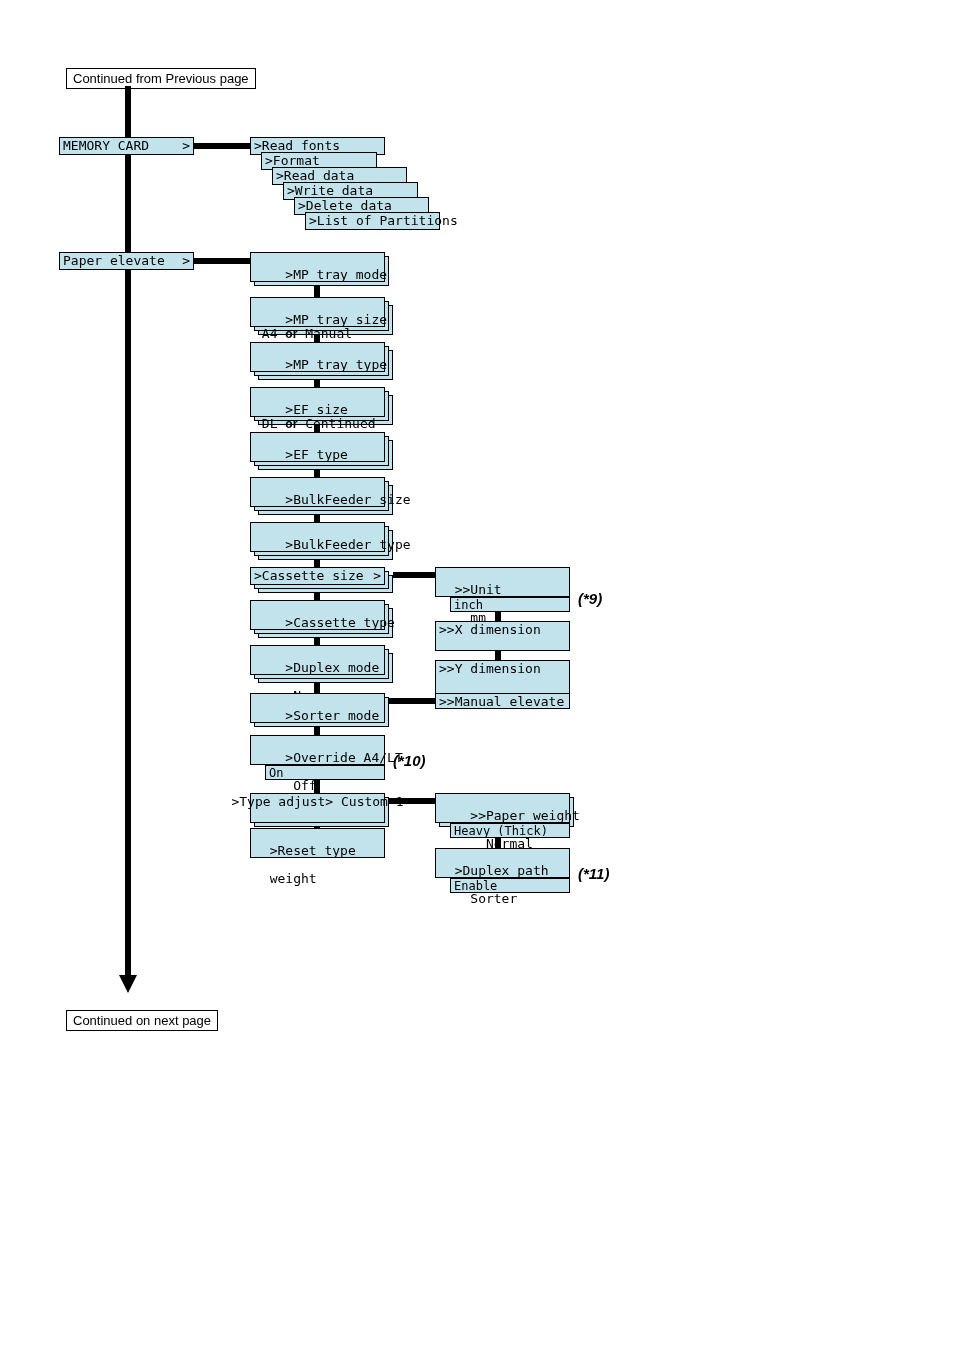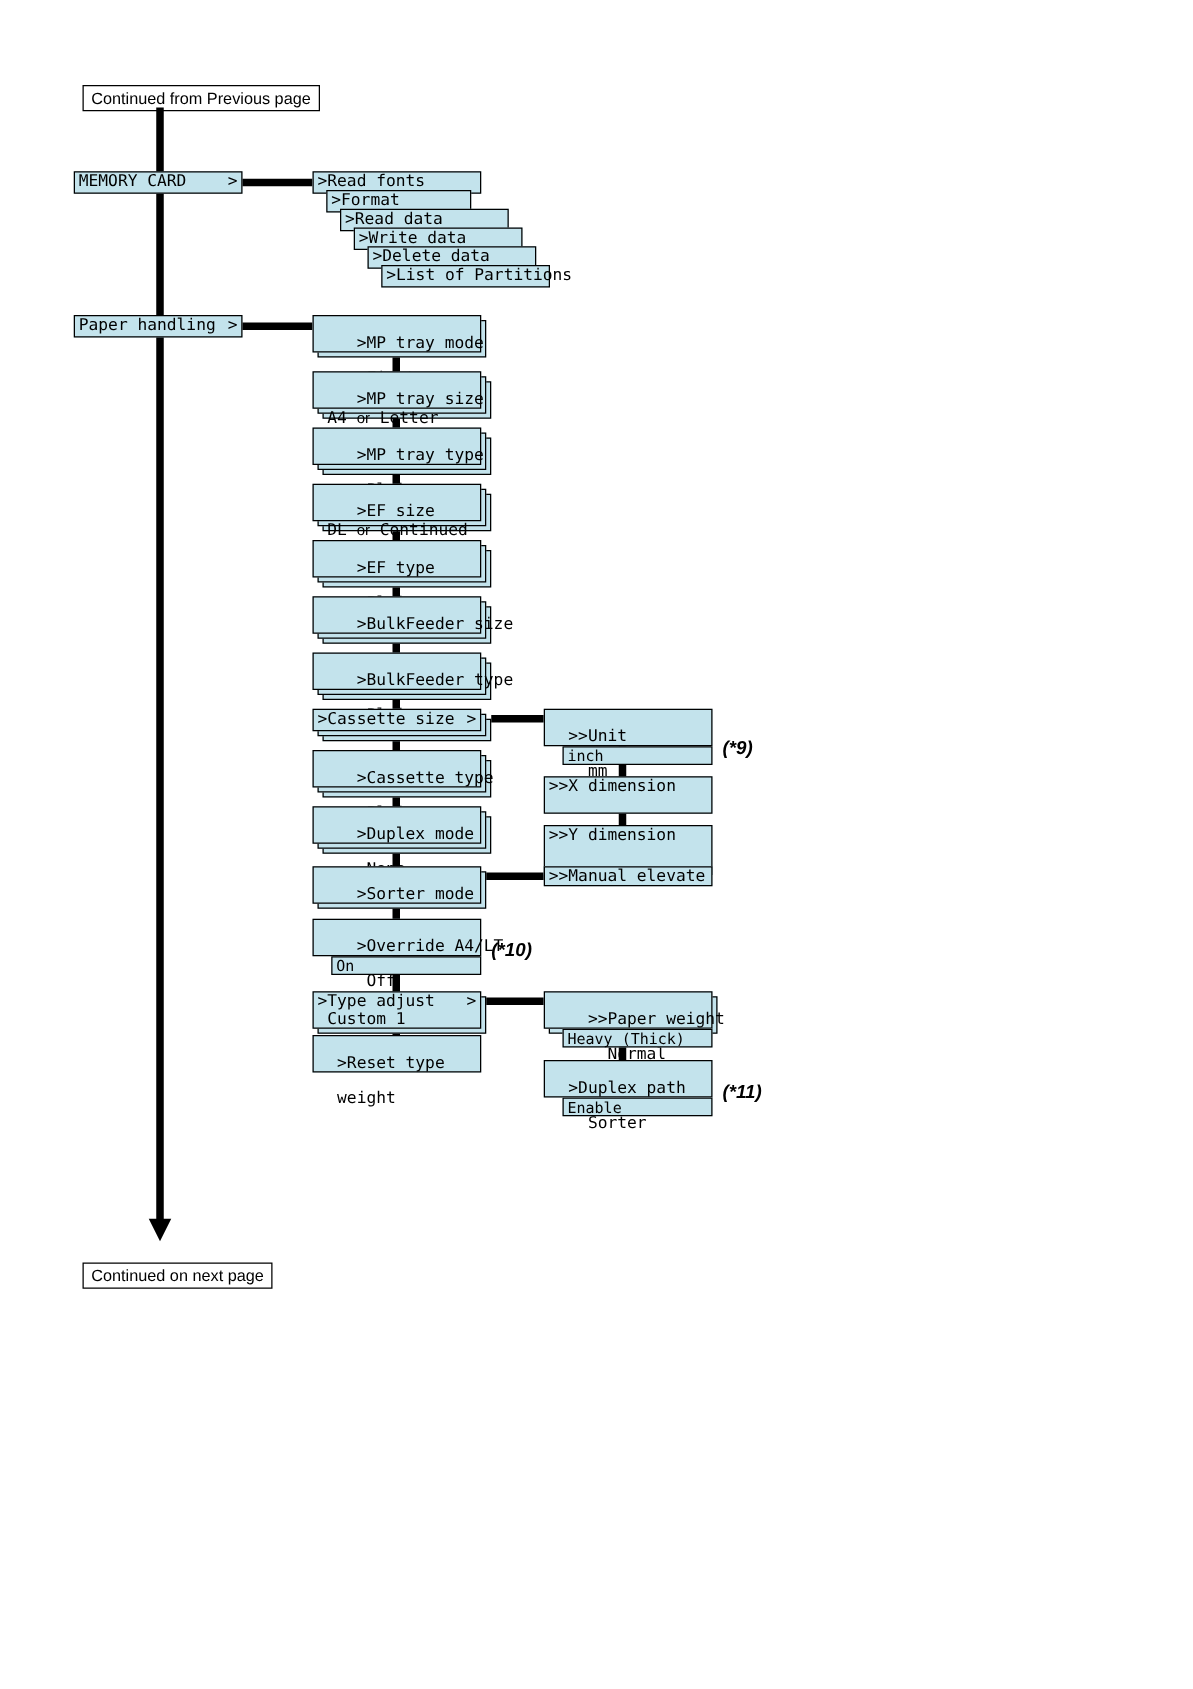--- a/index.html
+++ b/index.html
@@ -8,21 +8,21 @@
   .contbox{border:1px solid #000;background:#fff;font-family:"Segoe UI",Arial,sans-serif;font-size:13px;padding:2px 6px}
   .lcd{background:#C3E3EC;border:1px solid #000;font-family:"Andale Mono","Lucida Console",Consolas,monospace;font-size:13px;line-height:14px;white-space:pre;padding:1px 3px}
   .lcdwide{width:135px;height:18px;display:flex;justify-content:space-between;align-items:center}
   .lcdwide .labelL,.lcdwide .labelR{white-space:pre}
   .lcd2{width:135px;height:30px;padding:1px 3px}
   .subopt{background:#C3E3EC;border:1px solid #000;font-size:12px;line-height:14px;padding:0 3px;height:15px;width:120px}
   .v{position:absolute;background:#000}
   .h{position:absolute;background:#000}
   .arrowhead{position:absolute;width:0;height:0;border-left:9px solid transparent;border-right:9px solid transparent;border-top:18px solid #000}
   .note{font-family:"Segoe UI",Arial,sans-serif;font-style:italic;font-weight:bold;font-size:15px}
-  .bold{font-weight:normal;font-family:"Segoe UI",Arial,sans-serif;font-size:12px}
+  .bold{font-weight:bold;font-family:"Segoe UI",Arial,sans-serif;font-size:12px}
 </style>
 </head>
 <body>
 
 <div class="page">
 
 <div class="abs contbox" style="left:66px;top:68px">Continued from Previous page</div>
 
 <div class="v" style="left:125px;top:86px;width:6px;height:890px"></div>
 <div class="arrowhead" style="left:119px;top:975px"></div>
@@ -35,40 +35,40 @@
 <div class="h" style="left:194px;top:143px;width:56px;height:6px"></div>
 
 <div class="abs lcd" style="left:250px;top:137px;width:135px;height:18px">&gt;Read fonts</div>
 <div class="abs lcd" style="left:261px;top:152px;width:116px;height:18px">&gt;Format</div>
 <div class="abs lcd" style="left:272px;top:167px;width:135px;height:18px">&gt;Read data</div>
 <div class="abs lcd" style="left:283px;top:182px;width:135px;height:18px">&gt;Write data</div>
 <div class="abs lcd" style="left:294px;top:197px;width:135px;height:18px">&gt;Delete data</div>
 <div class="abs lcd" style="left:305px;top:212px;width:135px;height:18px">&gt;List of Partitions</div>
 
 <div class="abs lcd lcdwide" style="left:59px;top:252px">
-  <span class="labelL">Paper handling</span>
+  <span class="labelL">Paper elevate</span>
   <span class="labelR">&gt;</span>
 </div>
 <div class="h" style="left:194px;top:258px;width:56px;height:6px"></div>
 
 <div class="v" style="left:314px;top:282px;width:6px;height:565px"></div>
 
 <div class="abs" style="left:250px;top:252px">
   <div class="abs lcd" style="left:4px;top:4px;width:135px;height:30px"></div>
   <div class="abs lcd2 lcd">
     <span>&gt;MP tray mode</span><br>
     <span> First</span>
   </div>
 </div>
 
 <div class="abs" style="left:250px;top:297px">
   <div class="abs lcd" style="left:8px;top:8px;width:135px;height:30px"></div>
   <div class="abs lcd" style="left:4px;top:4px;width:135px;height:30px"></div>
   <div class="abs lcd2 lcd">
-    <span>&gt;MP tray size</span><br><span> A4 </span><span class="bold">or</span><span> Letter</span>
+    <span>&gt;MP tray size</span><br><span> A4 </span><span class="bold">or</span><span> Manual</span>
   </div>
 </div>
 
 <div class="abs" style="left:250px;top:342px">
   <div class="abs lcd" style="left:8px;top:8px;width:135px;height:30px"></div>
   <div class="abs lcd" style="left:4px;top:4px;width:135px;height:30px"></div>
   <div class="abs lcd2 lcd">
     <span>&gt;MP tray type</span><br>
     <span> Plain</span>
   </div>
@@ -150,21 +150,21 @@
   <div class="abs lcd2 lcd">
     <span>&gt;Override A4/LT</span><br>
     <span> Off</span>
   </div>
 </div>
 <div class="abs subopt" style="left:265px;top:765px">On</div>
 <div class="abs note" style="left:393px;top:752px">(*10)</div>
 
 <div class="abs" style="left:250px;top:793px">
   <div class="abs lcd" style="left:4px;top:4px;width:135px;height:30px"></div>
-  <div class="abs lcd2 lcd" style="display:flex;flex-direction:column;justify-content:flex-start">
+  <div class="abs lcd2 lcd" style="display:flex;flex-direction:row;justify-content:center">
     <div style="display:flex;justify-content:space-between"><span>&gt;Type adjust</span><span>&gt;</span></div>
     <span> Custom 1</span>
   </div>
 </div>
 <div class="h" style="left:389px;top:798px;width:46px;height:6px"></div>
 
 <div class="abs lcd2 lcd" style="left:250px;top:828px">
   <span>&gt;Reset type</span><br>
   <span>weight</span>
 </div>

